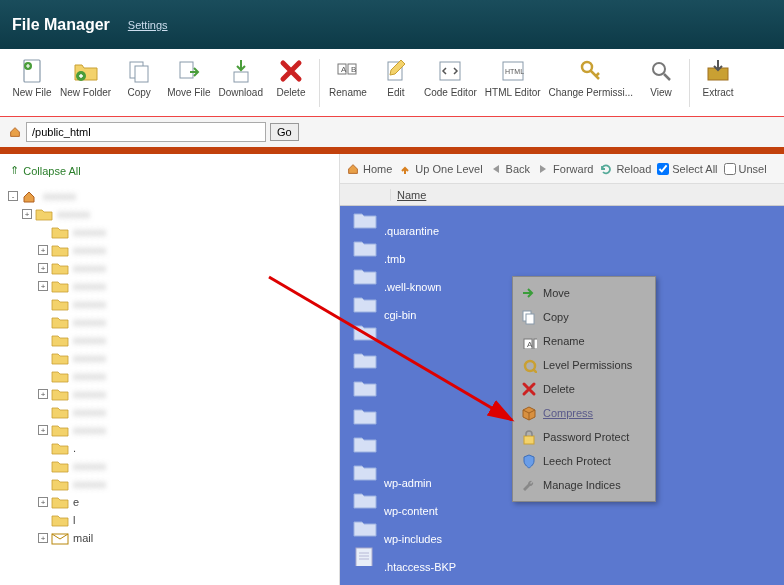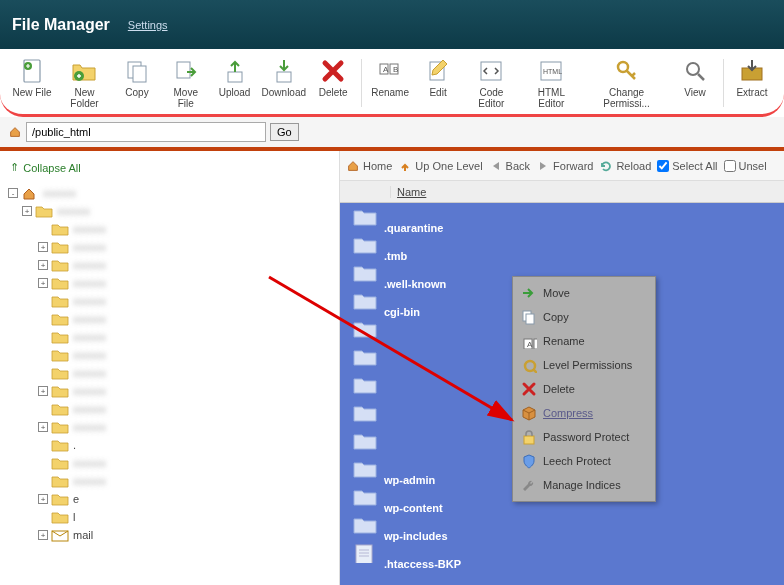--- a/index.html
+++ b/index.html
@@ -2,27 +2,27 @@
 <html><head>
 <meta charset="utf-8">
 <style>
   * { box-sizing: border-box; margin: 0; padding: 0; }
   body { font-family: Verdana, Arial, sans-serif; font-size: 11px; color: #333; overflow: hidden; width: 784px; height: 585px; position: relative; background: #fff; }
   
   .header { background: linear-gradient(#1a4d5c, #0d3a47); color: #fff; padding: 8px 12px; display: flex; align-items: center; gap: 18px; height: 49px; }
   .header .title { font-size: 16px; font-weight: bold; }
   .header .settings-link { color: #cde; text-decoration: underline; font-size: 11px; }
   
-  .toolbar { background: #fff; border-bottom: 3px solid #ef4444; padding: 6px 8px; display: flex; align-items: flex-start; height: 68px; border-radius: 23px; }
+  .toolbar { background: #fff; border-bottom: 1px solid #ef4444; padding: 6px 8px; display: flex; align-items: flex-start; height: 68px; }
   .tool-btn { display: flex; flex-direction: column; align-items: center; min-width: 48px; padding: 2px 4px; cursor: pointer; font-size: 10px; color: #444; text-align: center; }
   .tool-icon { width: 28px; height: 28px; margin-bottom: 2px; display: flex; align-items: center; justify-content: center; }
   .tool-icon svg { width: 26px; height: 26px; }
   .tool-sep { width: 1px; background: #ddd; height: 48px; margin: 4px 4px 0; }
   
-  .pathbar { background: #f5f5f5; border-bottom: 4px solid #c2410c; padding: 5px 8px; display: flex; align-items: center; gap: 4px; }
+  .pathbar { background: #f5f5f5; border-bottom: 7px solid #c2410c; padding: 5px 8px; display: flex; align-items: center; gap: 4px; }
   .pathbar input { flex: 0 0 240px; padding: 3px 5px; font-size: 11px; border: 1px solid #aaa; }
   .pathbar button { padding: 2px 6px; font-size: 11px; border: 1px solid #999; background: #eee; cursor: pointer; }
   .home-tiny { width:14px; height:14px; }
   
   .main { display: flex; height: calc(100% - 34px - 68px - 30px); }
   .left { width: 340px; border-right: 1px solid #ddd; padding: 6px 4px; overflow: hidden; }
   .right { flex: 1; display: flex; flex-direction: column; }
   
   .collapse-all { color: #2a7e2a; padding: 4px 6px; cursor: pointer; display:flex; align-items:center; gap:4px;}
   .tree { margin-top: 6px; }
@@ -42,21 +42,21 @@
   .nav2 input[type=checkbox]{ width:12px; height:12px; }
   
   .list-header { background: #eee; border-bottom: 1px solid #ccc; display: flex; height: 22px; align-items: center; font-size: 11px; color:#444;text-decoration:underline;}
   .list-header .col-icon { width: 50px; }
   .list-header .col-name { flex:1; padding-left: 6px; border-left: 1px solid #ddd;}
   
   .list-body { background: #5b78cf; flex: 1; overflow-y: auto; position: relative; }
   .list-row { display: flex; align-items: center; height: 28px; color: #fff; font-size: 11px; padding: 0 6px; }
   .list-row .file-icon { width: 38px; display:flex; justify-content:center; }
   .list-row .file-icon svg { width: 26px; height: 20px; }
-  .list-row .file-name { font-weight: bold; margin-top: 22px; }
+  .list-row .file-name { font-weight: normal; margin-top: 22px; }
   
   .context-menu { position: absolute; top: 276px; left: 512px; width: 144px; background: #b0b0b0; border: 1px solid #888; box-shadow: 2px 2px 5px rgba(0,0,0,.3); padding: 4px 2px; z-index: 10; }
   .ctx-item { display: flex; align-items: center; gap: 6px; padding: 4px 6px; font-size: 11px; color: #333; cursor: pointer; }
   .ctx-item.highlight { color: #5a5a8a; text-decoration: underline; }
   .ctx-item svg { width: 16px; height: 16px; flex-shrink: 0; }
   
   .arrow { position: absolute; top: 272px; left: 264px; z-index: 20; pointer-events:none;}
 </style>
 </head>
 <body>
@@ -209,28 +209,20 @@
       </div>
       <span>Copy</span>
     </div>
     <div class="tool-btn">
       <div class="tool-icon">
         <svg viewBox="0 0 26 26">
           <use href="#i-move"></use>
         </svg>
       </div>
       <span>Move File</span>
-    </div>
-    <div class="tool-btn">
-      <div class="tool-icon">
-        <svg viewBox="0 0 26 26">
-          <use href="#i-upload"></use>
-        </svg>
-      </div>
-      <span>Upload</span>
     </div>
     <div class="tool-btn">
       <div class="tool-icon">
         <svg viewBox="0 0 26 26">
           <use href="#i-download"></use>
         </svg>
       </div>
       <span>Download</span>
     </div>
     <div class="tool-btn">

